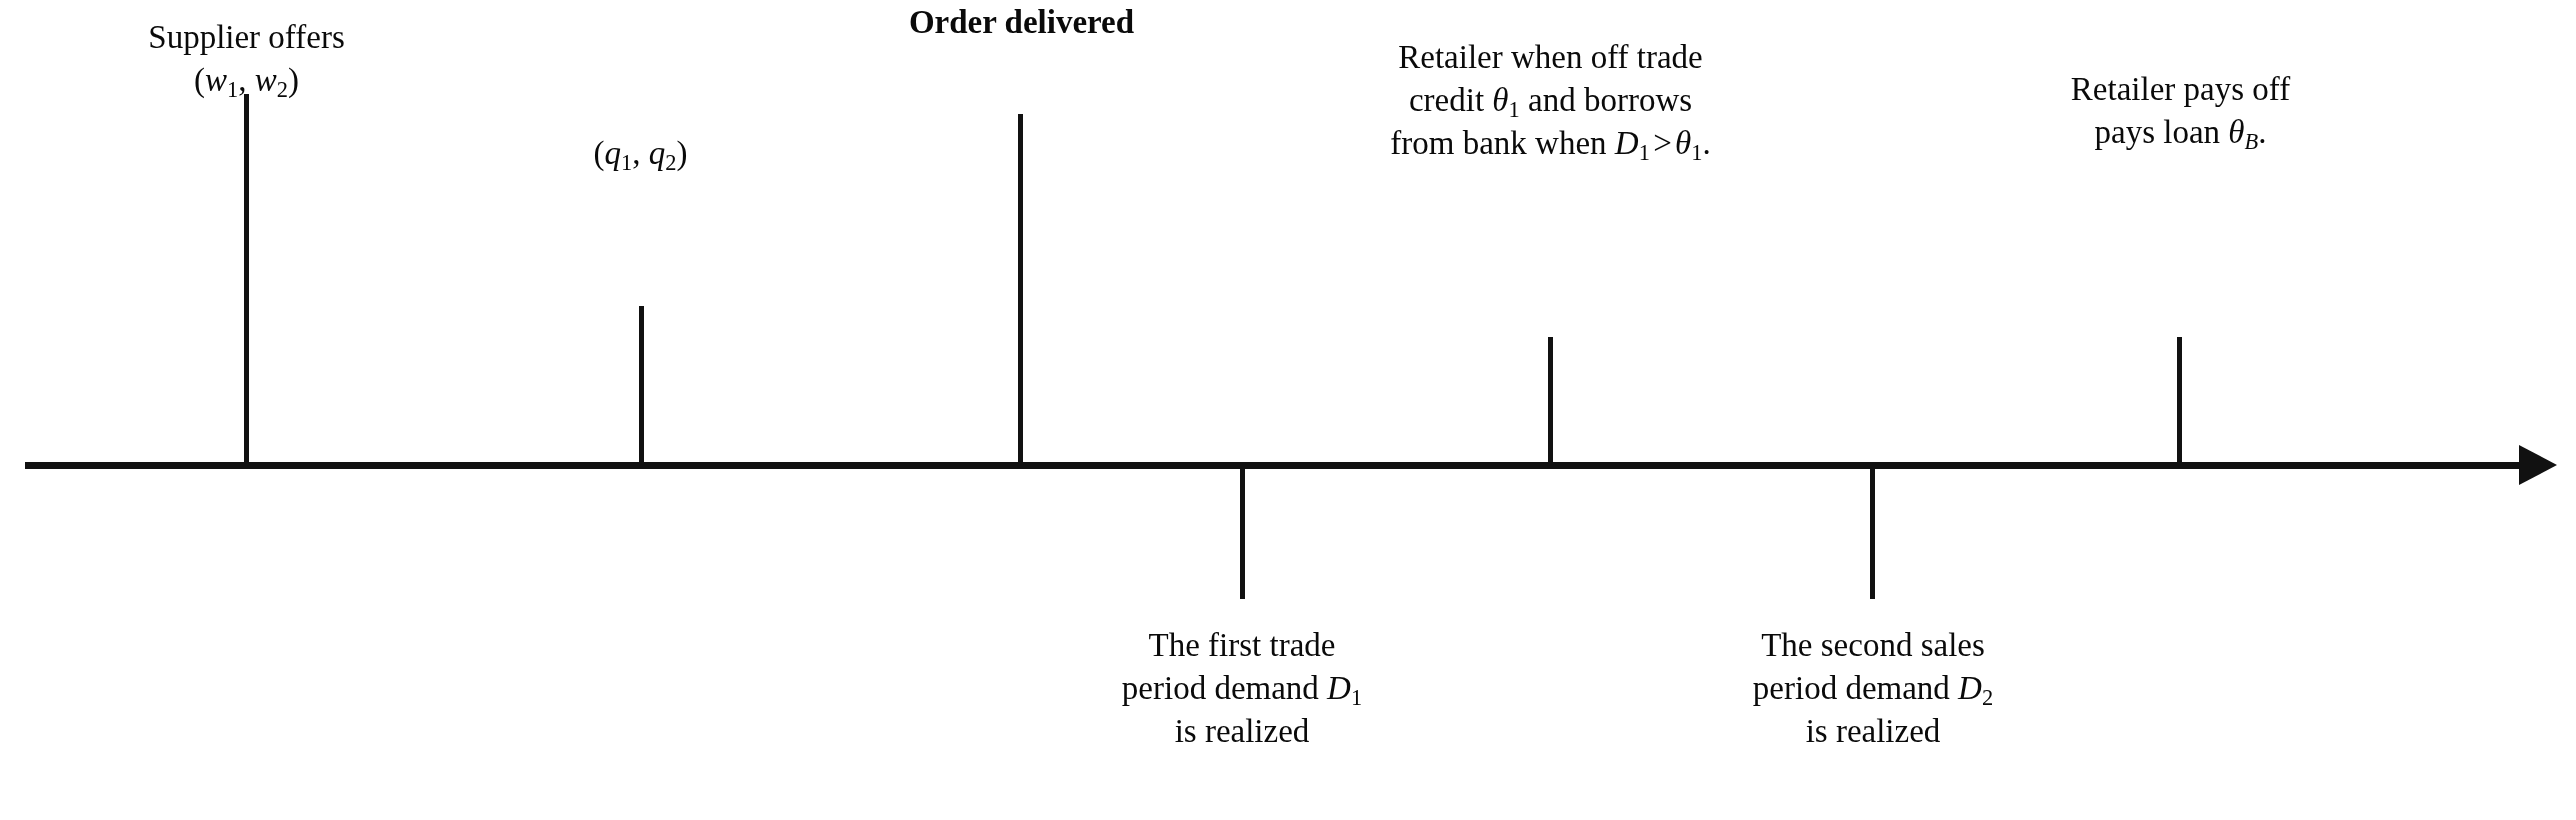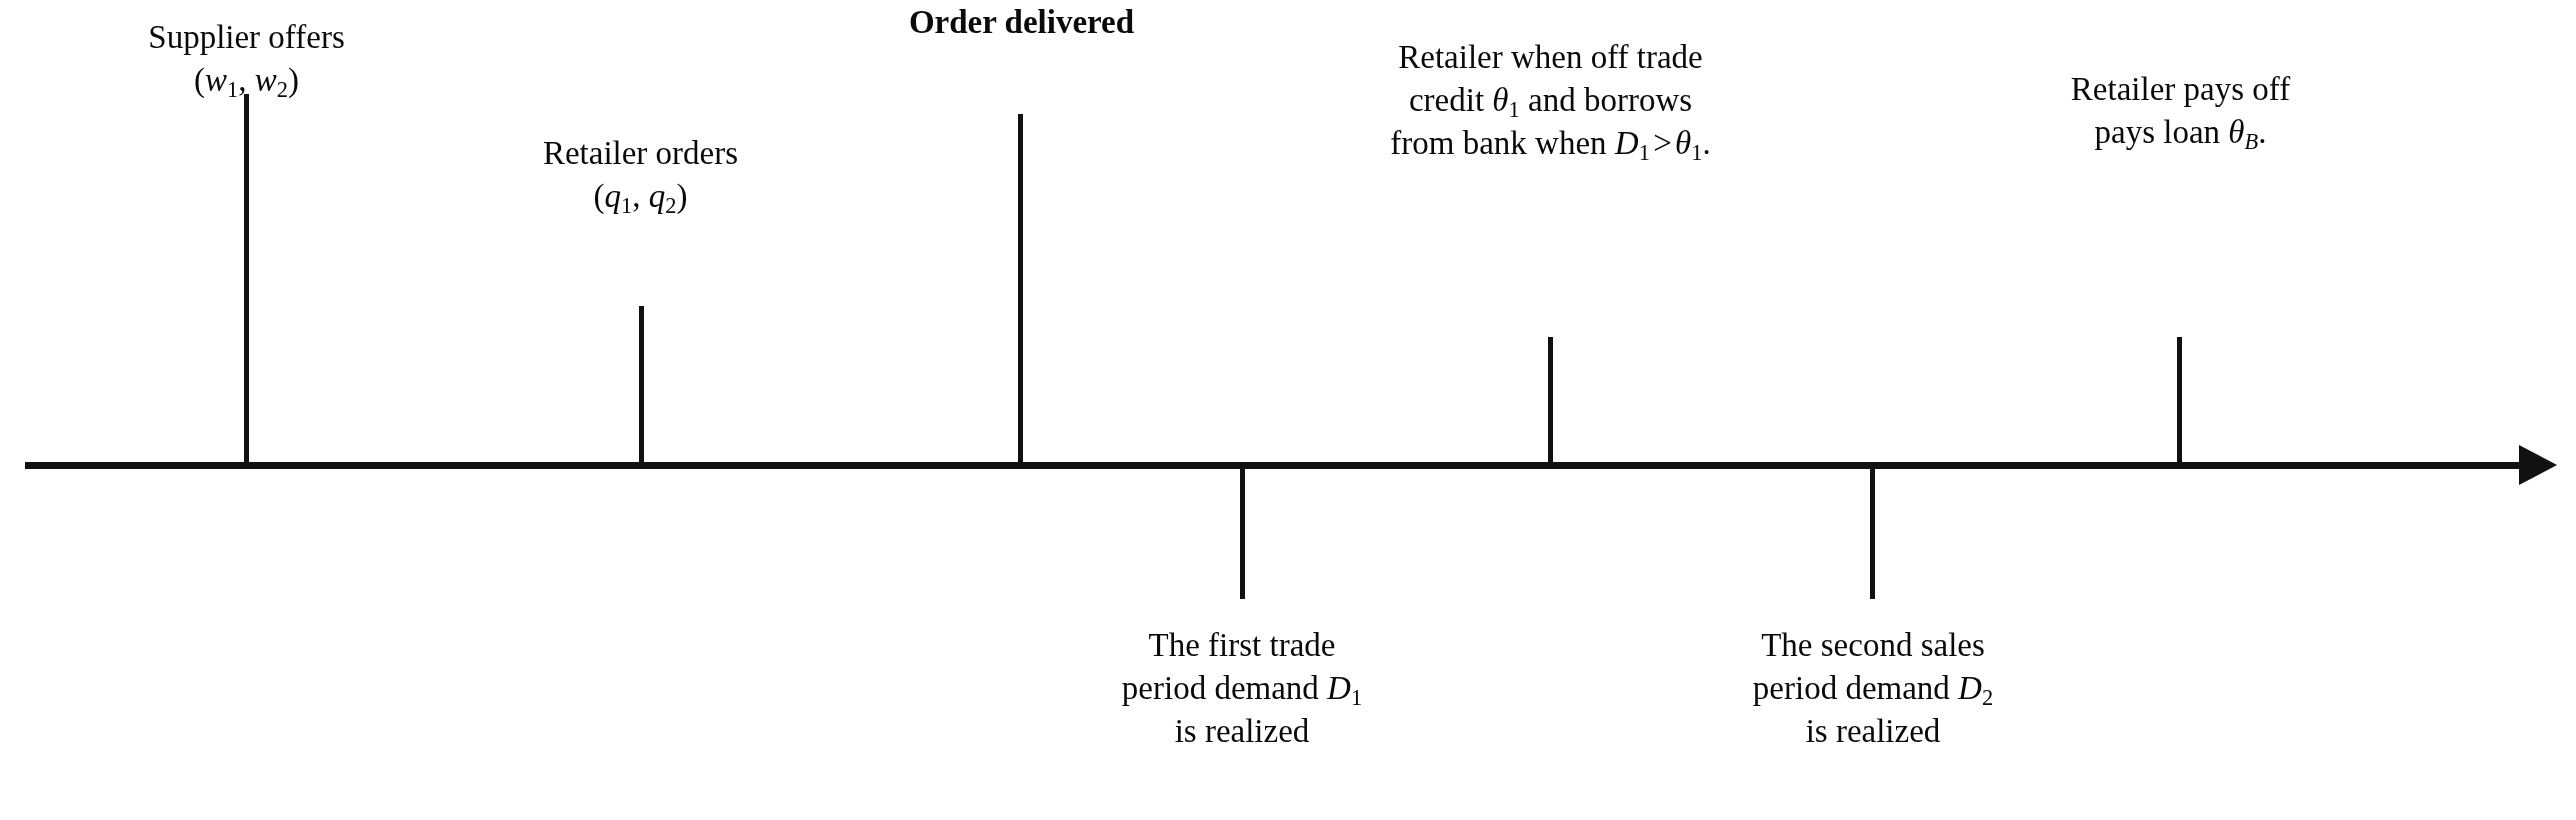--- a/index.html
+++ b/index.html
@@ -89,21 +89,20 @@
 
   <div class="tick" style="left:1240px; top:467px; height:132px;"></div>
   <div class="tick" style="left:1870px; top:467px; height:132px;"></div>
 
   <div class="label" style="left:58px; top:16px; width:377px;">
     <span class="ln">Supplier offers</span>
     <span class="ln"><span>(</span><i class="v">w</i><sub>1</sub><span>, </span><i class="v">w</i><sub>2</sub><span>)</span></span>
   </div>
 
   <div class="label" style="left:456px; top:132px; width:369px;">
-    <span class="ln">Retailer orders</span>
     <span class="ln"><span>(</span><i class="v">q</i><sub>1</sub><span>, </span><i class="v">q</i><sub>2</sub><span>)</span></span>
   </div>
 
   <div class="label" style="left:826px; top:1.4px; width:391px;font-weight:bold;">
     <span class="ln">Order delivered</span>
   </div>
 
   <div class="label" style="left:1268px; top:36px; width:565px;">
     <span class="ln">Retailer when off trade</span>
     <span class="ln"><span>credit </span><i class="v">θ</i><sub>1</sub><span> and borrows</span></span>

